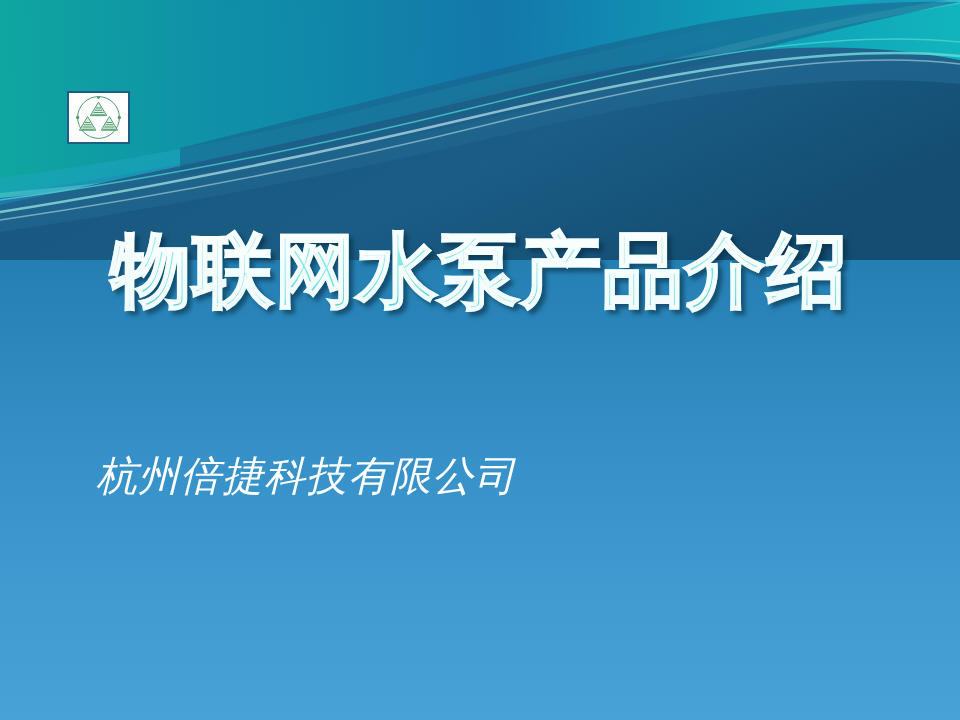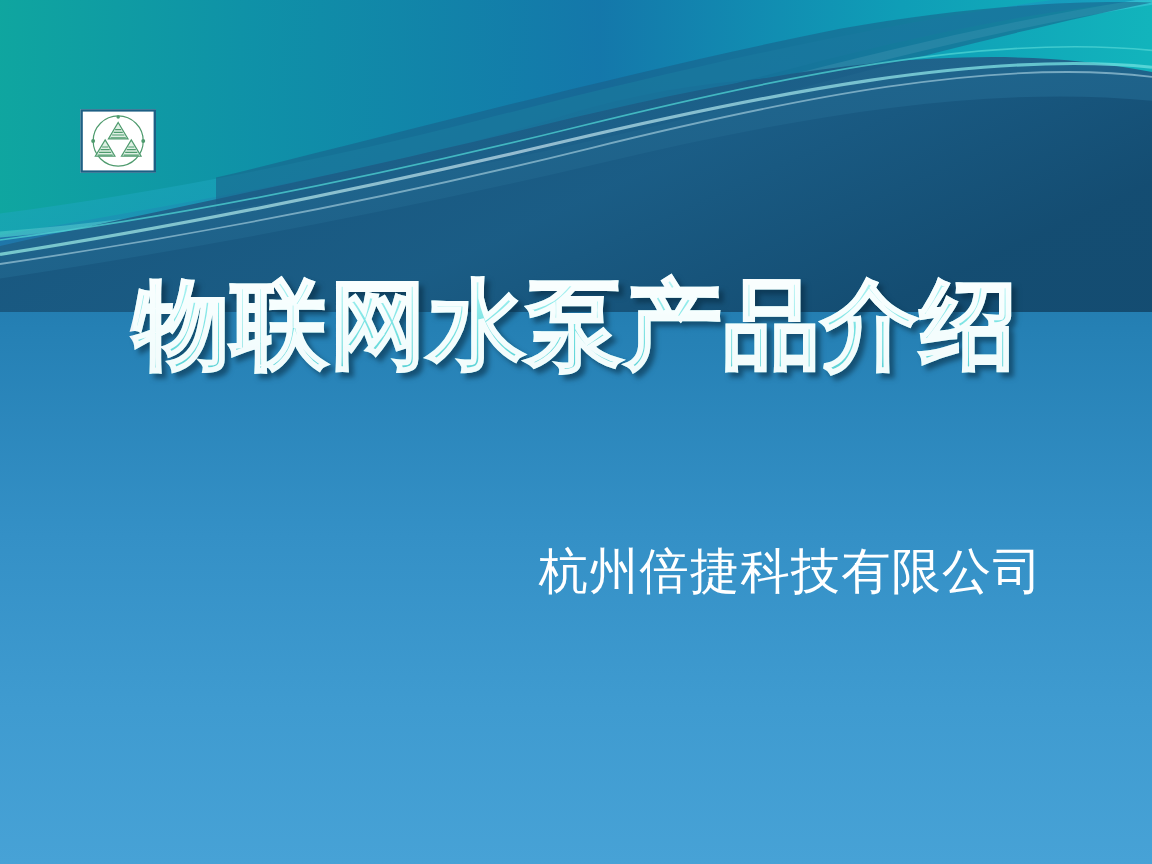--- a/index.html
+++ b/index.html
@@ -84,24 +84,25 @@
     line-height: 1.12;
     letter-spacing: 2px;
     color: #8fe9e9;
     white-space: nowrap;
     z-index: -1;
   }
 
   
   .subtitle-block {
     position: absolute;
-    left: 79px;
+    left: 96px;
     top: 452px;
     width: 790px;
-    text-align: right;
+    text-align: left;
+    font-style: italic;
   }
   .subtitle-text {
     font-family: "DejaVu Serif", "Liberation Serif", serif;
     font-size: 41px;
     line-height: 1.2;
     color: #ffffff;
     letter-spacing: 1px;
     white-space: nowrap;
   }
 </style>

